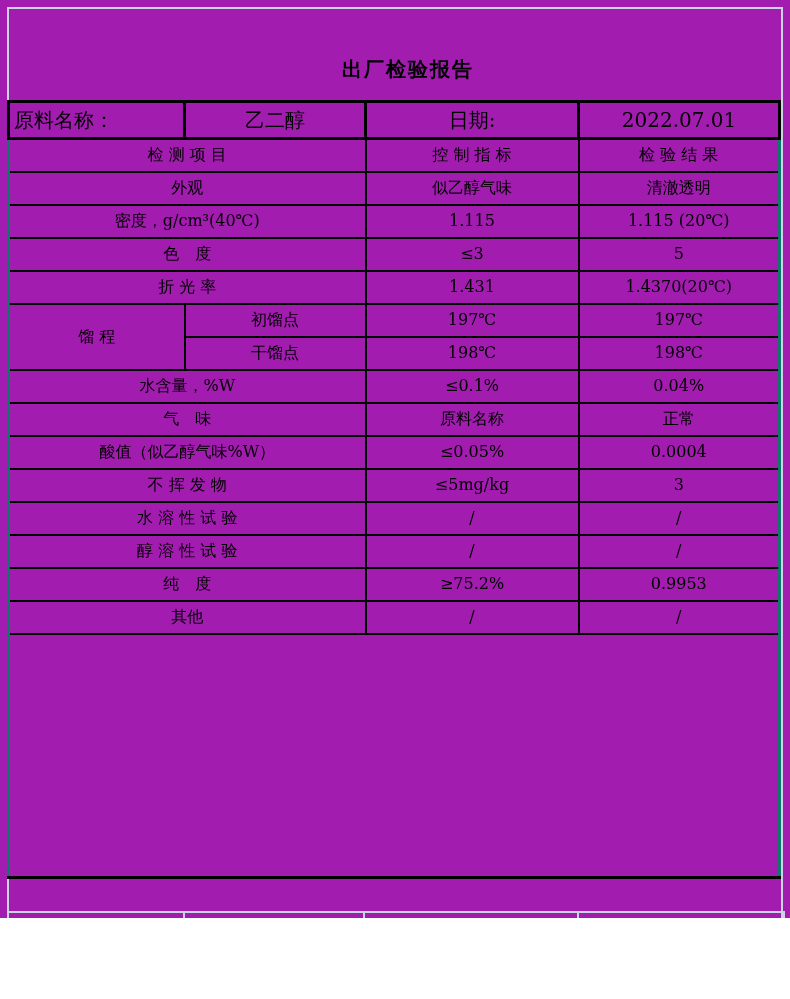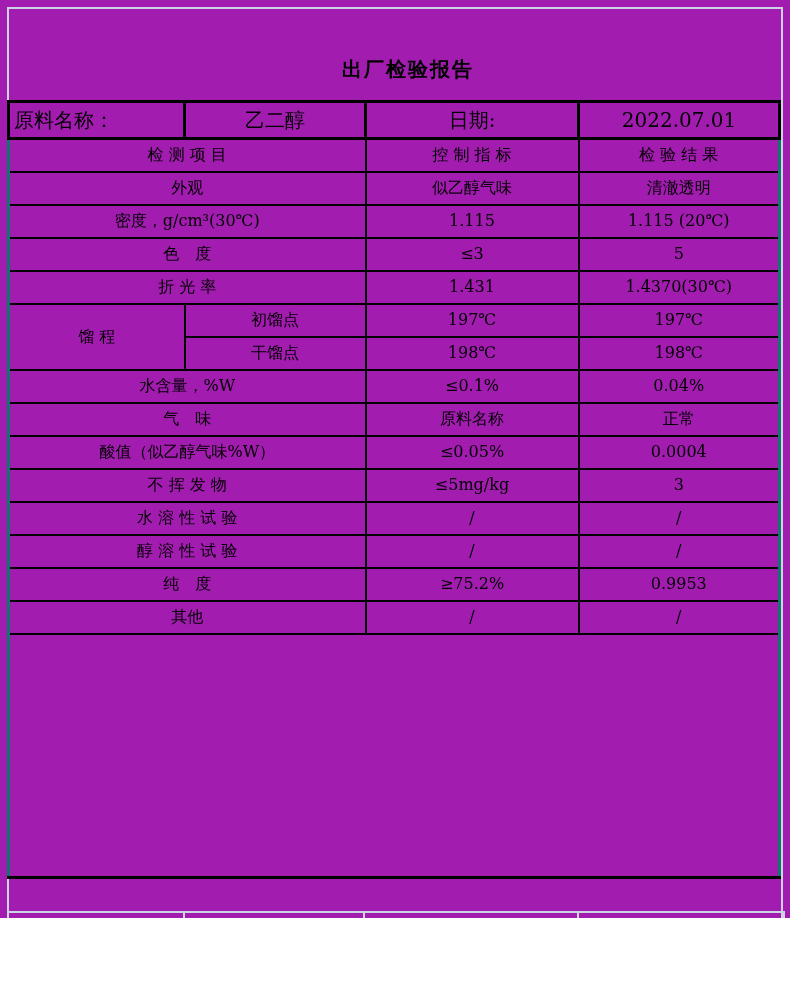--- a/index.html
+++ b/index.html
@@ -75,33 +75,33 @@
       <td colspan="2">检 测 项 目</td>
       <td>控 制 指 标</td>
       <td>检 验 结 果</td>
     </tr>
     <tr class="std">
       <td colspan="2">外观</td>
       <td>似乙醇气味</td>
       <td>清澈透明</td>
     </tr>
     <tr class="std">
-      <td colspan="2">密度，g/cm³(30℃)</td>
+      <td colspan="2">密度，g/cm³(40℃)</td>
       <td>1.115</td>
       <td>1.115 (20℃)</td>
     </tr>
     <tr class="std">
       <td colspan="2">色　度</td>
       <td>≤3</td>
       <td>5</td>
     </tr>
     <tr class="std">
       <td colspan="2">折 光 率</td>
       <td>1.431</td>
-      <td>1.4370(30℃)</td>
+      <td>1.4370(20℃)</td>
     </tr>
     <tr class="std">
       <td rowspan="2">馏 程</td>
       <td>初馏点</td>
       <td>197℃</td>
       <td>197℃</td>
     </tr>
     <tr class="std">
       <td>干馏点</td>
       <td>198℃</td>

